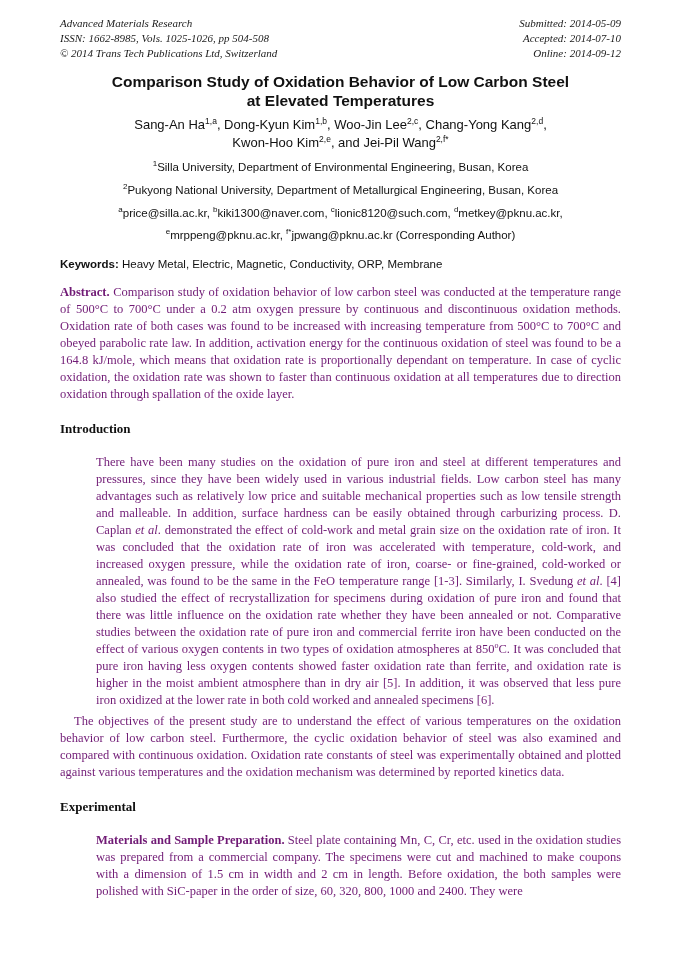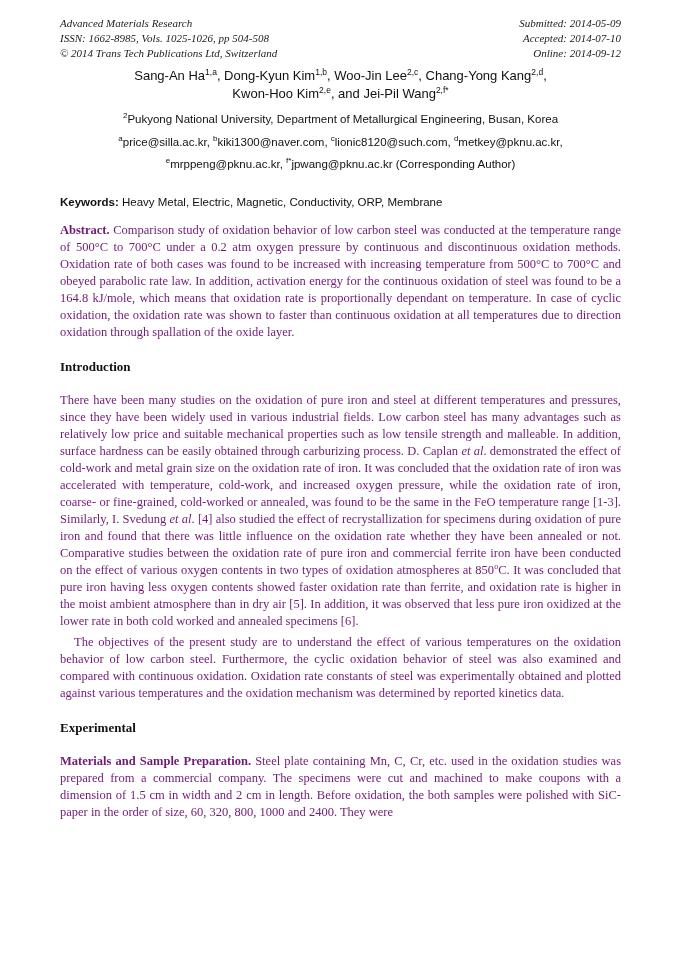--- a/index.html
+++ b/index.html
@@ -50,21 +50,21 @@
     font-size: 11.5px;
     line-height: 14px;
   }
   .affil sup, .emails sup, .bodytext sup { font-size: 8px; line-height: 0; }
   .affil.l1 { margin-top: 8px; }
   .affil.l2 { margin-top: 9px; }
   .emails.l1 { margin-top: 9px; }
   .emails.l2 { margin-top: 8px; }
   
   .keywords {
-    margin-top: 24px;
+    margin-top: 15px;
     font-family: "Liberation Sans", sans-serif;
     font-size: 11.5px;
     line-height: 15px;
     text-align: left;
   }
   
   .bodytext {
     font-family: "Liberation Serif", serif;
     font-size: 12.5px;
     line-height: 17px;
@@ -74,21 +74,21 @@
   }
   .abstract { margin-top: 12px; }
   .section-heading {
     font-family: "Liberation Serif", serif;
     font-size: 13px;
     line-height: 17px;
     font-weight: bold;
     margin: 17px 0 0 0;
     text-align: left;
   }
-  .para { margin-top: 17px; }
+  .para { margin-top: 17px; margin-left: 36px; }
   .para-cont { margin-top: 4px; text-indent: 14px; }
   .b { font-weight: bold; }
   .i { font-style: italic; }
 </style>
 </head>
 <body>
 
 <div class="page">
 
   <div class="jheader">
@@ -97,26 +97,31 @@
       <div>ISSN: 1662-8985, Vols. 1025-1026, pp 504-508</div>
       <div>© 2014 Trans Tech Publications Ltd, Switzerland</div>
     </div>
     <div class="right">
       <div>Submitted: 2014-05-09</div>
       <div>Accepted: 2014-07-10</div>
       <div>Online: 2014-09-12</div>
     </div>
   </div>
 
+  <div class="title">
+    <div>Comparison Study of Oxidation Behavior of Low Carbon Steel</div>
+    <div>at Elevated Temperatures</div>
+  </div>
 
   <div class="authors">
     <div><span>Sang-An Ha</span><sup>1,a</sup><span>, Dong-Kyun Kim</span><sup>1,b</sup><span>, Woo-Jin Lee</span><sup>2,c</sup><span>, Chang-Yong Kang</span><sup>2,d</sup><span>,</span></div>
     <div><span>Kwon-Hoo Kim</span><sup>2,e</sup><span>, and Jei-Pil Wang</span><sup>2,f*</sup></div>
   </div>
 
+  <div class="affil l1"><sup>1</sup><span>Silla University, Department of Environmental Engineering, Busan, Korea</span></div>
   <div class="affil l2"><sup>2</sup><span>Pukyong National University, Department of Metallurgical Engineering, Busan, Korea</span></div>
 
   <div class="emails l1"><sup>a</sup><span>price@silla.ac.kr, </span><sup>b</sup><span>kiki1300@naver.com, </span><sup>c</sup><span>lionic8120@such.com, </span><sup>d</sup><span>metkey@pknu.ac.kr,</span></div>
   <div class="emails l2"><sup>e</sup><span>mrppeng@pknu.ac.kr, </span><sup>f*</sup><span>jpwang@pknu.ac.kr (Corresponding Author)</span></div>
 
   <div class="keywords"><span class="b">Keywords:</span><span> Heavy Metal, Electric, Magnetic, Conductivity, ORP, Membrane</span></div>
 
   <p class="bodytext abstract"><span class="b">Abstract.</span><span> Comparison study of oxidation behavior of low carbon steel was conducted at the temperature range of 500°C to 700°C under a 0.2 atm oxygen pressure by continuous and discontinuous oxidation methods. Oxidation rate of both cases was found to be increased with increasing temperature from 500°C to 700°C and obeyed parabolic rate law. In addition, activation energy for the continuous oxidation of steel was found to be a 164.8 kJ/mole, which means that oxidation rate is proportionally dependant on temperature. In case of cyclic oxidation, the oxidation rate was shown to faster than continuous oxidation at all temperatures due to direction oxidation through spallation of the oxide layer.</span></p>
 
   <h2 class="section-heading">Introduction</h2>

